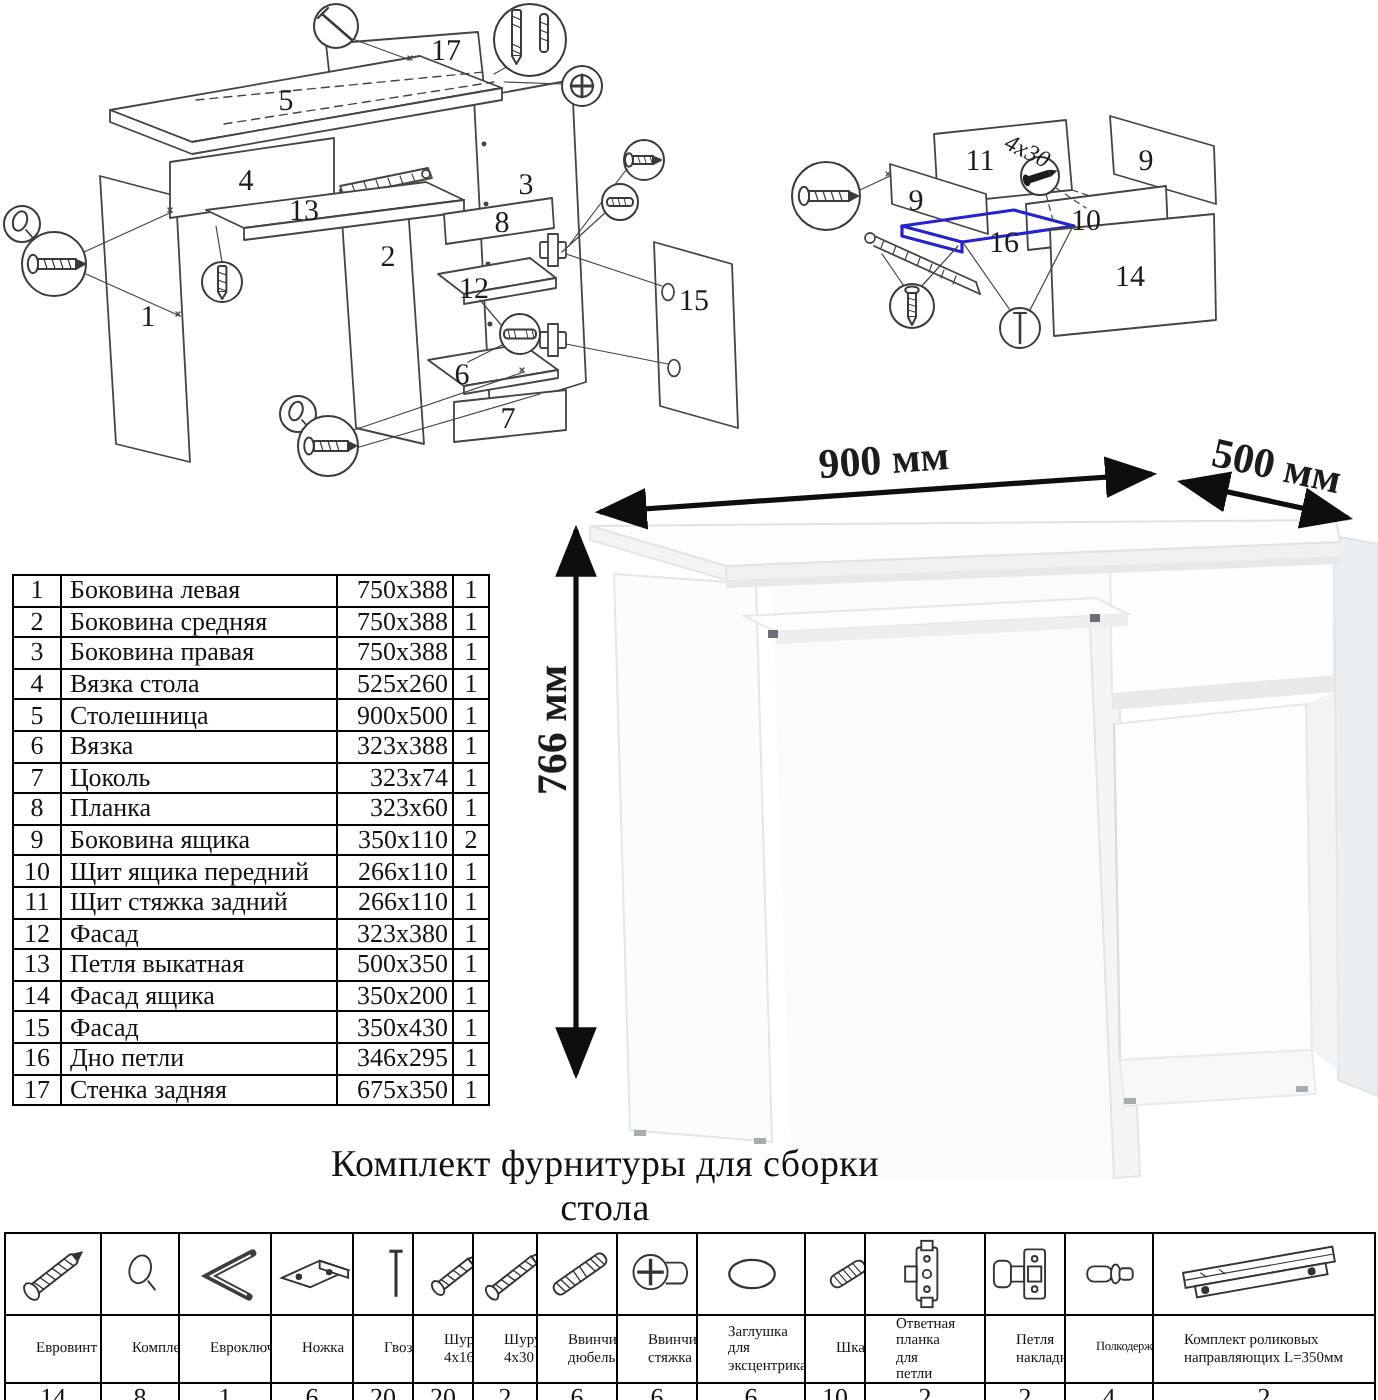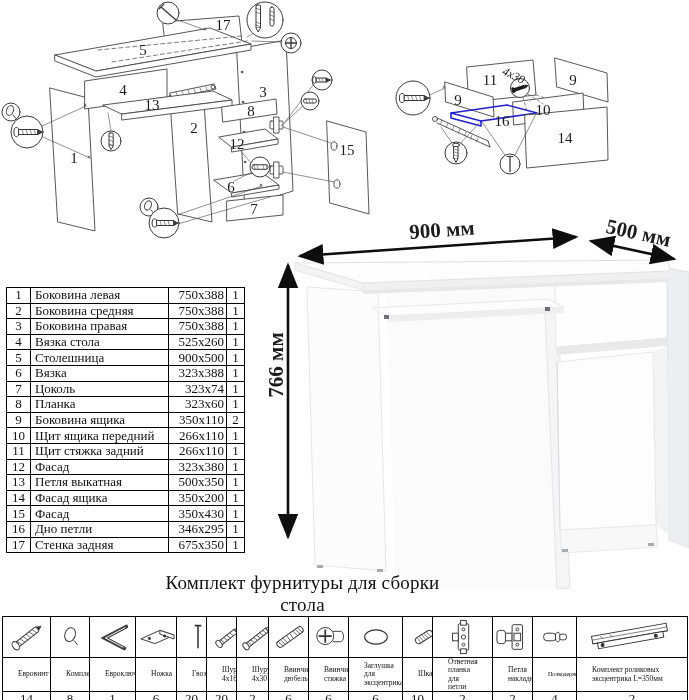--- a/index.html
+++ b/index.html
@@ -580,21 +580,21 @@
 стяжка</td>
         <td class="hw-label-cell">Заглушка для
 эксцентрика</td>
         <td class="hw-label-cell">Шкант</td>
         <td class="hw-label-cell">Ответная планка
 для петли</td>
         <td class="hw-label-cell">Петля
 накладная</td>
         <td class="hw-label-cell" style="font-size: 6.3px; letter-spacing: -0.2px;">Полкодержатель</td>
         <td class="hw-label-cell">Комплект роликовых
-эксцентрика L=350мм</td>
+направляющих L=350мм</td>
       </tr>
       <tr>
         <td class="hw-qty-cell">14</td>
         <td class="hw-qty-cell">8</td>
         <td class="hw-qty-cell">1</td>
         <td class="hw-qty-cell">6</td>
         <td class="hw-qty-cell">20</td>
         <td class="hw-qty-cell">20</td>
         <td class="hw-qty-cell">2</td>
         <td class="hw-qty-cell">6</td>

